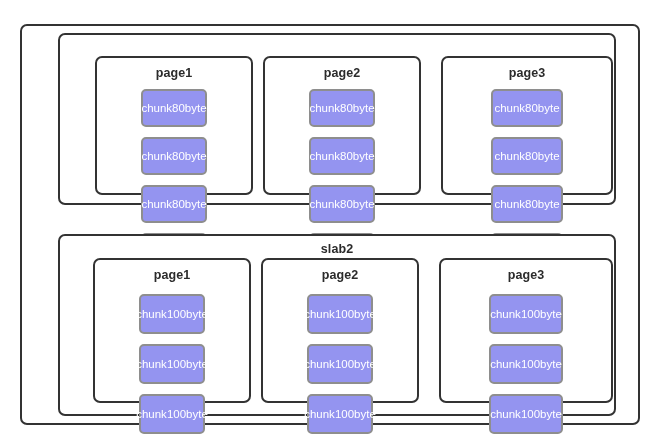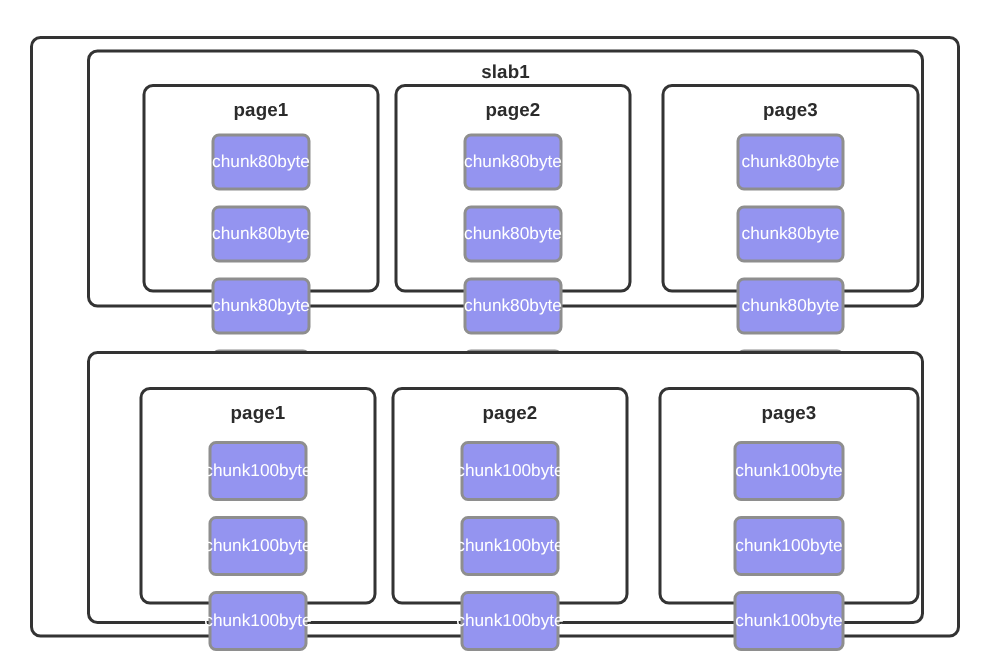--- a/index.html
+++ b/index.html
@@ -133,21 +133,20 @@
   .slab-2 .page-col-2 .chunk { width: 74px; height: 40px; }
 
   .chunk-line { display: block; white-space: nowrap; }
 </style>
 </head>
 <body>
 
 <div class="memory-frame">
 
   <div class="slab slab-1">
-    <div class="slab-title">slab1</div>
     <div class="pages-row">
 
       <div class="page-box page-col-0">
         <div class="page-title">page1</div>
         <div class="chunk-grid">
           <div class="chunk">
             <span class="chunk-line">chunk</span>
             <span class="chunk-line">80byte</span>
           </div>
           <div class="chunk">
@@ -206,20 +205,21 @@
             <span class="chunk-line">chunk</span>
             <span class="chunk-line">80byte</span>
           </div>
         </div>
       </div>
 
     </div>
   </div>
 
   <div class="slab slab-2">
+    <div class="slab-title">slab2</div>
     <div class="pages-row">
 
       <div class="page-box page-col-0">
         <div class="page-title">page1</div>
         <div class="chunk-grid">
           <div class="chunk">
             <span class="chunk-line">chunk</span>
             <span class="chunk-line">100byte</span>
           </div>
           <div class="chunk">

